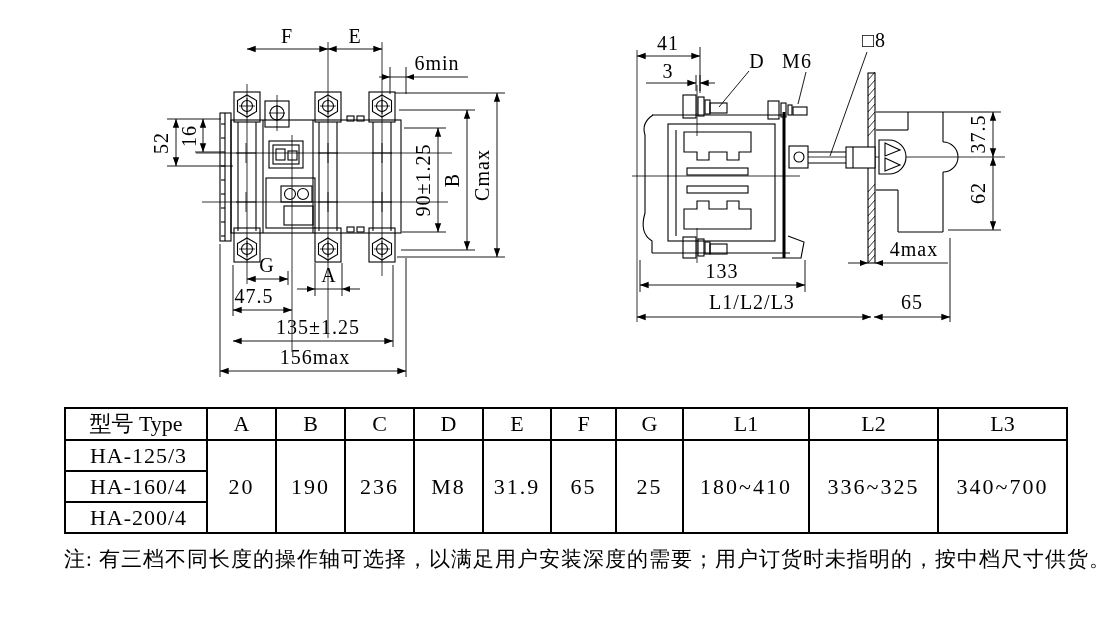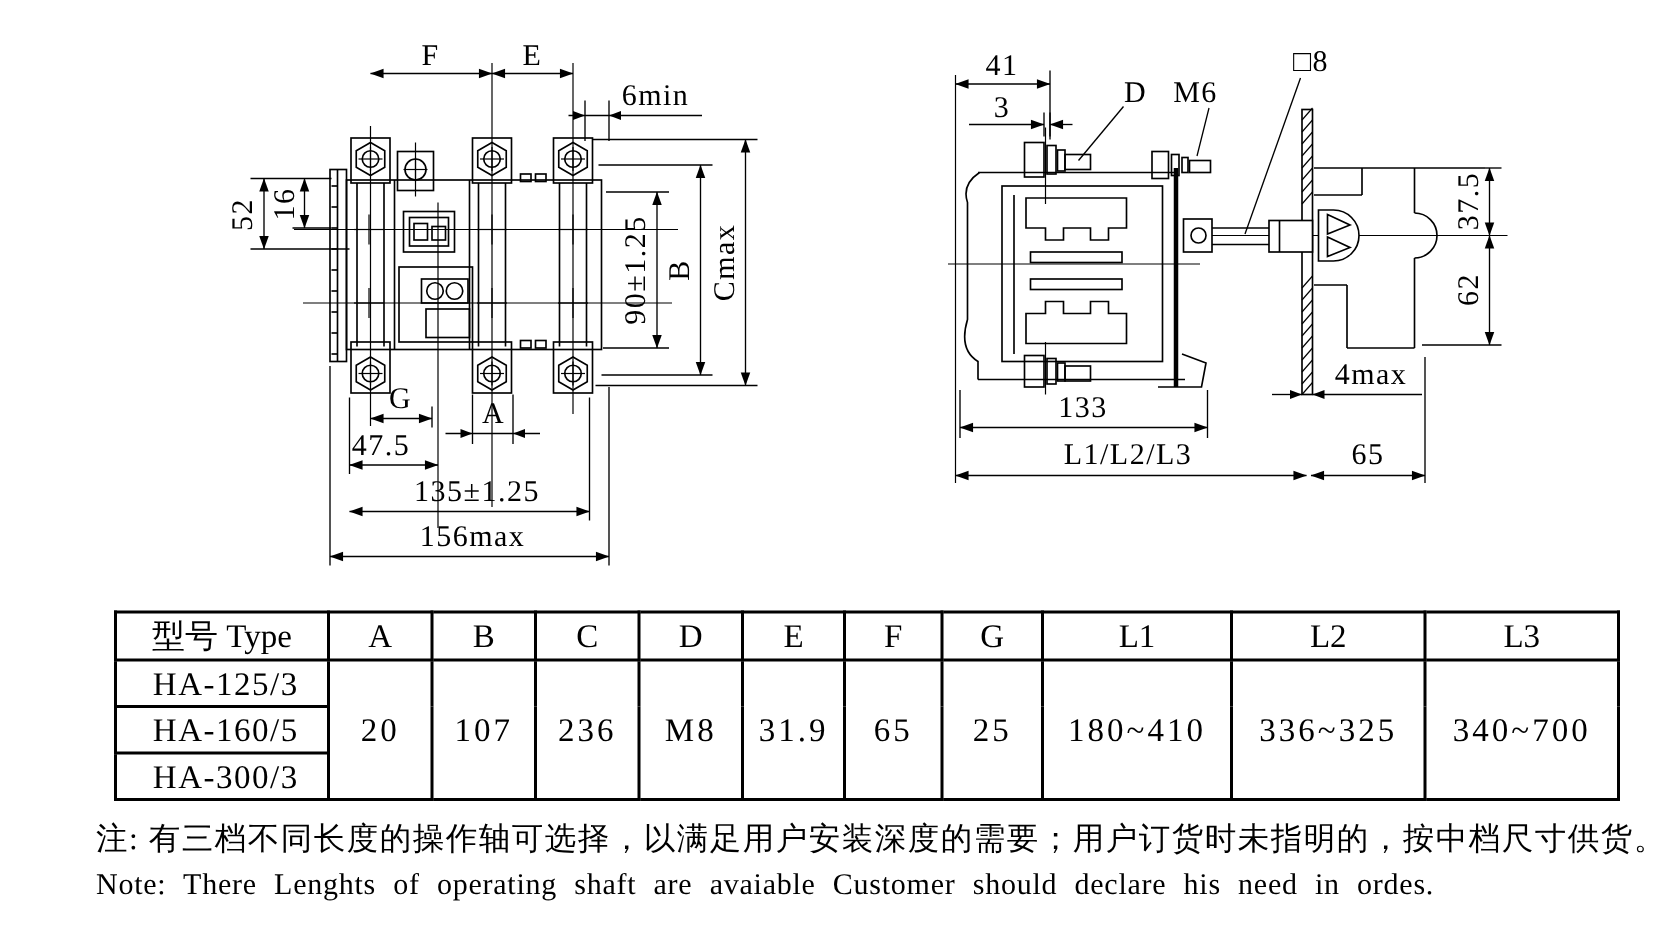--- a/index.html
+++ b/index.html
@@ -9,21 +9,21 @@
   #dwg line,#dwg path,#dwg rect,#dwg circle,#dwg polygon,#dwg polyline{
         fill:none;stroke:#000;stroke-width:1.1;}
   #dwg .cl{stroke-width:0.8;}
   #dwg .dim{stroke-width:0.9;}
   #dwg .thick{stroke-width:3;}
   #dwg .wfill{fill:#fff;}
   #dwg .thin{stroke-width:0.8;}
   #dwg .solid{fill:#000;stroke:none;}
   #dwg text{font-family:"Liberation Serif","DejaVu Serif",serif;font-size:20px;fill:#000;
         stroke:none;text-anchor:middle;letter-spacing:1px;}
-  table.dim-table{position:absolute;left:76px;top:407px;border-collapse:collapse;table-layout:fixed;}
+  table.dim-table{position:absolute;left:64px;top:407px;border-collapse:collapse;table-layout:fixed;}
   .dim-table th,.dim-table td{border:2px solid #000;font-weight:normal;text-align:center;
         padding:0;font-size:22px;overflow:hidden;white-space:nowrap;}
   .dim-table th{height:28px;}
   .dim-table td{height:29px;}
   .dim-table td.model{text-align:center;padding-left:5px;letter-spacing:1px;}
   .dim-table td.val{letter-spacing:2px;}
   .note{position:absolute;left:64px;white-space:nowrap;}
   .note-zh{top:545px;font-size:21px;letter-spacing:1px;}
   .note-en{top:579px;font-size:20px;letter-spacing:0.5px;word-spacing:6px;}
 </style>
@@ -337,35 +337,34 @@
     <th>E</th>
     <th>F</th>
     <th>G</th>
     <th>L1</th>
     <th>L2</th>
     <th>L3</th>
   </tr>
   <tr>
     <td class="model">HA-125/3</td>
     <td class="val" rowspan="3">20</td>
-    <td class="val" rowspan="3">107</td>
+    <td class="val" rowspan="3">190</td>
     <td class="val" rowspan="3">236</td>
     <td class="val" rowspan="3">M8</td>
     <td class="val" rowspan="3">31.9</td>
     <td class="val" rowspan="3">65</td>
     <td class="val" rowspan="3">25</td>
     <td class="val" rowspan="3">180~410</td>
     <td class="val" rowspan="3">336~325</td>
     <td class="val" rowspan="3">340~700</td>
   </tr>
   <tr>
-    <td class="model">HA-160/5</td>
+    <td class="model">HA-160/4</td>
   </tr>
   <tr>
-    <td class="model">HA-300/3</td>
+    <td class="model">HA-200/4</td>
   </tr>
 </tbody>
     </table>
 
 <div class="note note-zh">注: 有三档不同长度的操作轴可选择，以满足用户安装深度的需要；用户订货时未指明的，按中档尺寸供货。</div>
-<div class="note note-en">Note: There Lenghts of operating shaft are avaiable Customer should declare his need  in ordes.</div>
 
 </div>
 
 </body></html>

